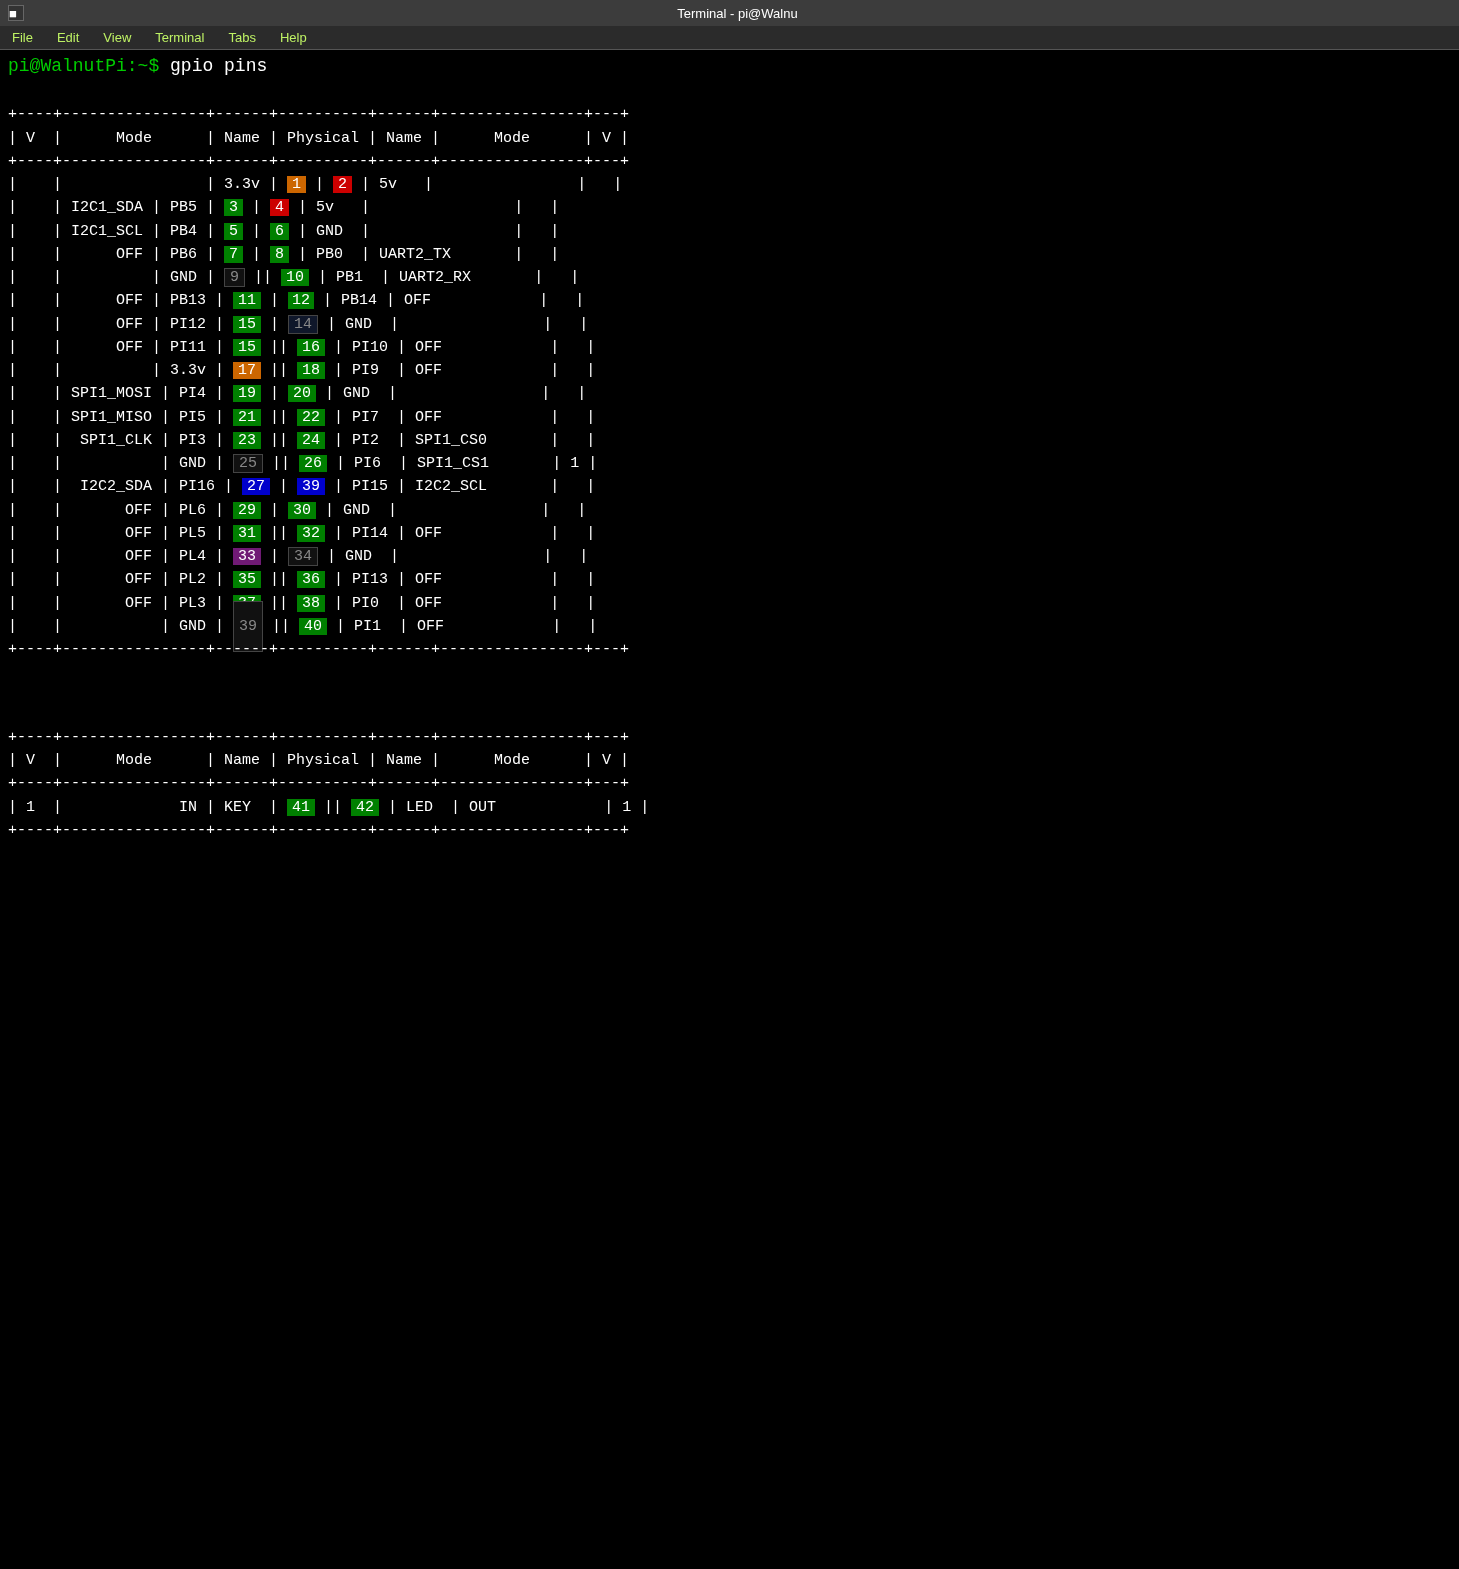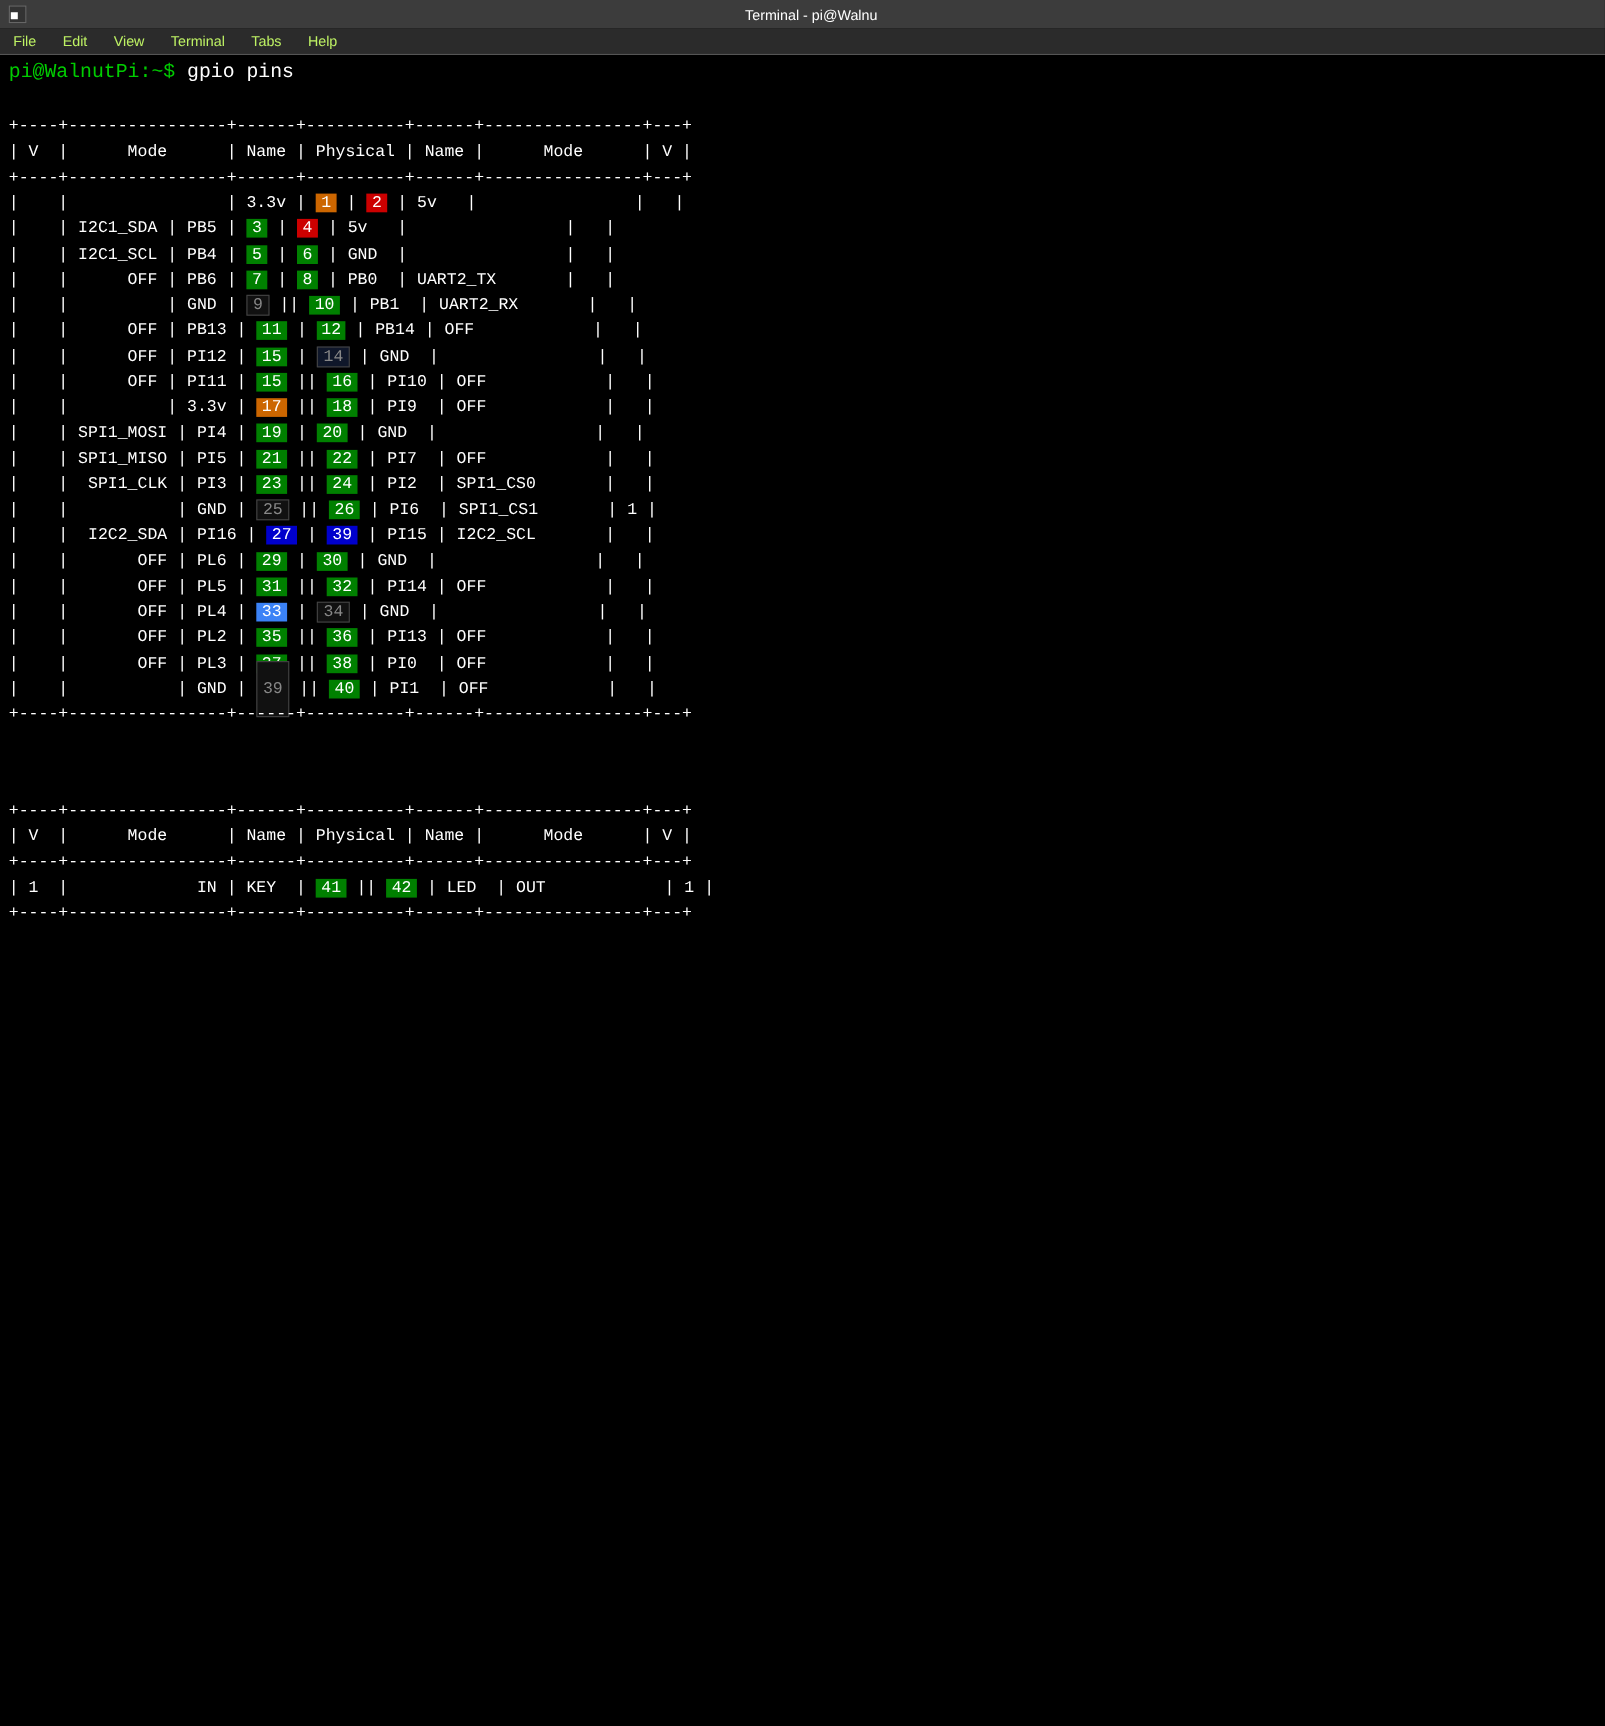--- a/index.html
+++ b/index.html
@@ -111,21 +111,21 @@
 <span>|    |      OFF | PI12 | <span style="background:#008000;color:#fff;padding:0 5px;">15</span> | <span style="background:#0f172a;color:#888;padding:0 5px;border:1px solid #444;">14</span> | GND  |                |   |</span>
 <span>|    |      OFF | PI11 | <span style="background:#008000;color:#fff;padding:0 5px;">15</span> || <span style="background:#008000;color:#fff;padding:0 5px;">16</span> | PI10 | OFF            |   |</span>
 <span>|    |          | 3.3v | <span style="background:#cc6600;color:#fff;padding:0 5px;">17</span> || <span style="background:#008000;color:#fff;padding:0 5px;">18</span> | PI9  | OFF            |   |</span>
 <span>|    | SPI1_MOSI | PI4 | <span style="background:#008000;color:#fff;padding:0 5px;">19</span> | <span style="background:#008000;color:#fff;padding:0 5px;">20</span> | GND  |                |   |</span>
 <span>|    | SPI1_MISO | PI5 | <span style="background:#008000;color:#fff;padding:0 5px;">21</span> || <span style="background:#008000;color:#fff;padding:0 5px;">22</span> | PI7  | OFF            |   |</span>
 <span>|    |  SPI1_CLK | PI3 | <span style="background:#008000;color:#fff;padding:0 5px;">23</span> || <span style="background:#008000;color:#fff;padding:0 5px;">24</span> | PI2  | SPI1_CS0       |   |</span>
 <span>|    |           | GND | <span style="background:#111;color:#888;padding:0 5px;border:1px solid #444;">25</span> || <span style="background:#008000;color:#fff;padding:0 5px;">26</span> | PI6  | SPI1_CS1       | 1 |</span>
 <span>|    |  I2C2_SDA | PI16 | <span style="background:#0000cc;color:#fff;padding:0 5px;">27</span> | <span style="background:#0000cc;color:#fff;padding:0 5px;">39</span> | PI15 | I2C2_SCL       |   |</span>
 <span>|    |       OFF | PL6 | <span style="background:#008000;color:#fff;padding:0 5px;">29</span> | <span style="background:#008000;color:#fff;padding:0 5px;">30</span> | GND  |                |   |</span>
 <span>|    |       OFF | PL5 | <span style="background:#008000;color:#fff;padding:0 5px;">31</span> || <span style="background:#008000;color:#fff;padding:0 5px;">32</span> | PI14 | OFF            |   |</span>
-<span>|    |       OFF | PL4 | <span style="background:#3b82f6;color:#fff;padding:0 5px;">33</span> | <span style="background:#111;color:#888;padding:0 5px;border:1px solid #444;">34</span> | GND  |                |   |</span>
+<span>|    |       OFF | PL4 | <span style="background:#701a75;color:#fff;padding:0 5px;">33</span> | <span style="background:#111;color:#888;padding:0 5px;border:1px solid #444;">34</span> | GND  |                |   |</span>
 <span>|    |       OFF | PL2 | <span style="background:#008000;color:#fff;padding:0 5px;">35</span> || <span style="background:#008000;color:#fff;padding:0 5px;">36</span> | PI13 | OFF            |   |</span>
 <span>|    |       OFF | PL3 | <span style="background:#008000;color:#fff;padding:0 5px;">37</span> || <span style="background:#008000;color:#fff;padding:0 5px;">38</span> | PI0  | OFF            |   |</span>
 <span>|    |           | GND | <span style="background:#111;color:#888;padding:16px 5px;border:1px solid #444;">39</span> || <span style="background:#008000;color:#fff;padding:0 5px;">40</span> | PI1  | OFF            |   |</span>
 <span>+----+----------------+------+----------+------+----------------+---+</span>
   </div>
 
   <div class="table-container section-gap">
 <span>+----+----------------+------+----------+------+----------------+---+</span>
 <span>| V  |      Mode      | Name | Physical | Name |      Mode      | V |</span>
 <span>+----+----------------+------+----------+------+----------------+---+</span>

